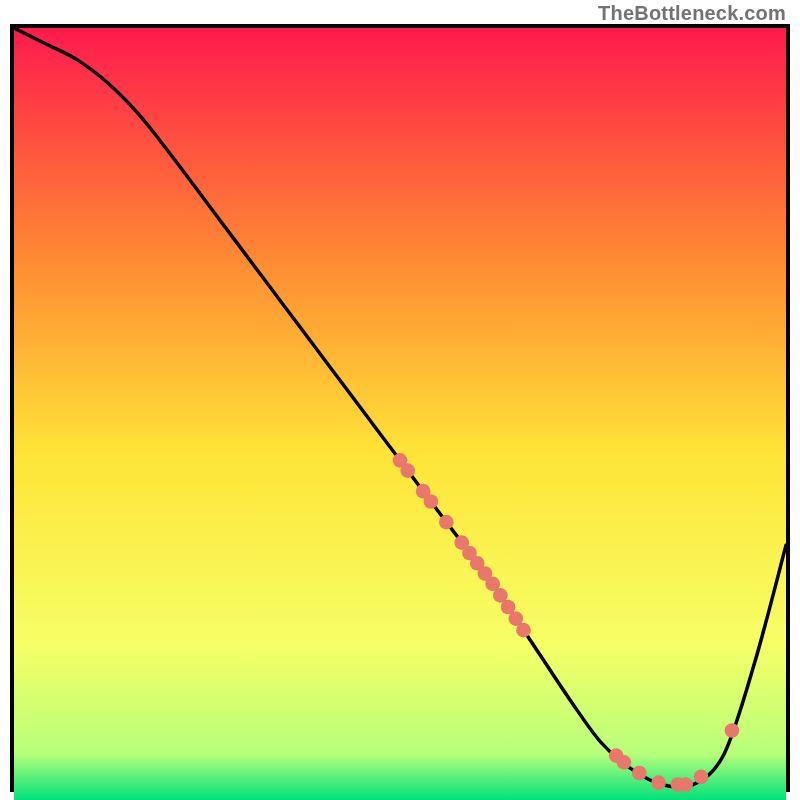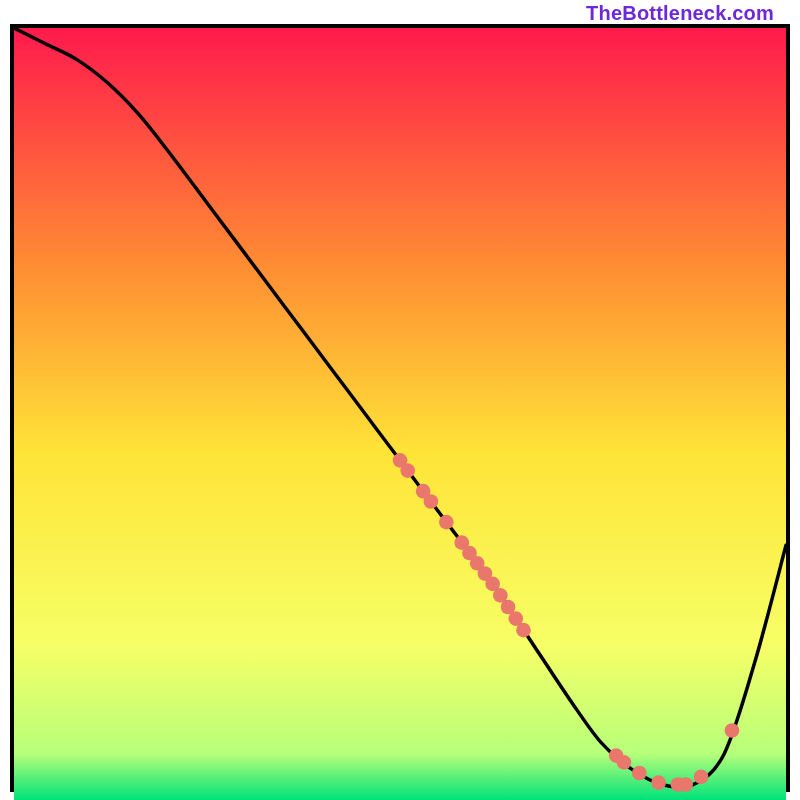--- a/index.html
+++ b/index.html
@@ -27,24 +27,24 @@
     z-index: 0;
   }
   svg.plot {
     position: absolute;
     inset: 0;
     z-index: 1;
   }
   .watermark {
     position: absolute;
     top: 2px;
-    right: 26px;
+    right: 14px;
     font-size: 20px;
     font-weight: 600;
-    color: #6d28d9;
+    color: #737373;
     letter-spacing: 0.2px;
   }
 </style>
 </head>
 <body>
 
 <div class="watermark">TheBottleneck.com</div>
 
 <div class="frame">
 

